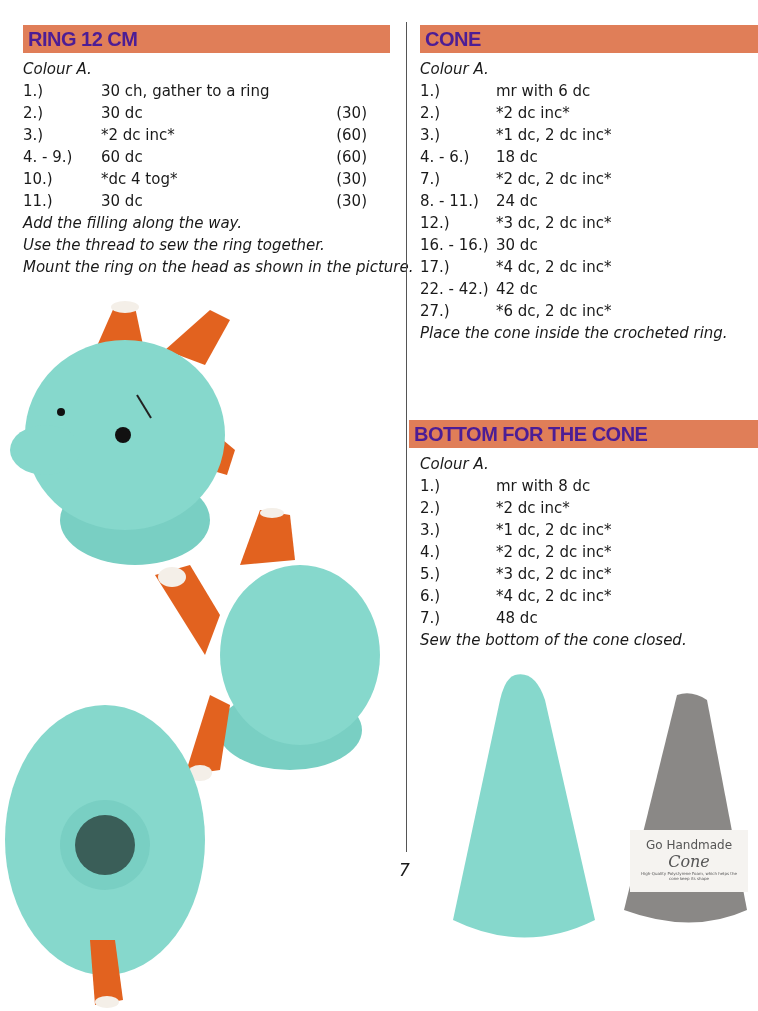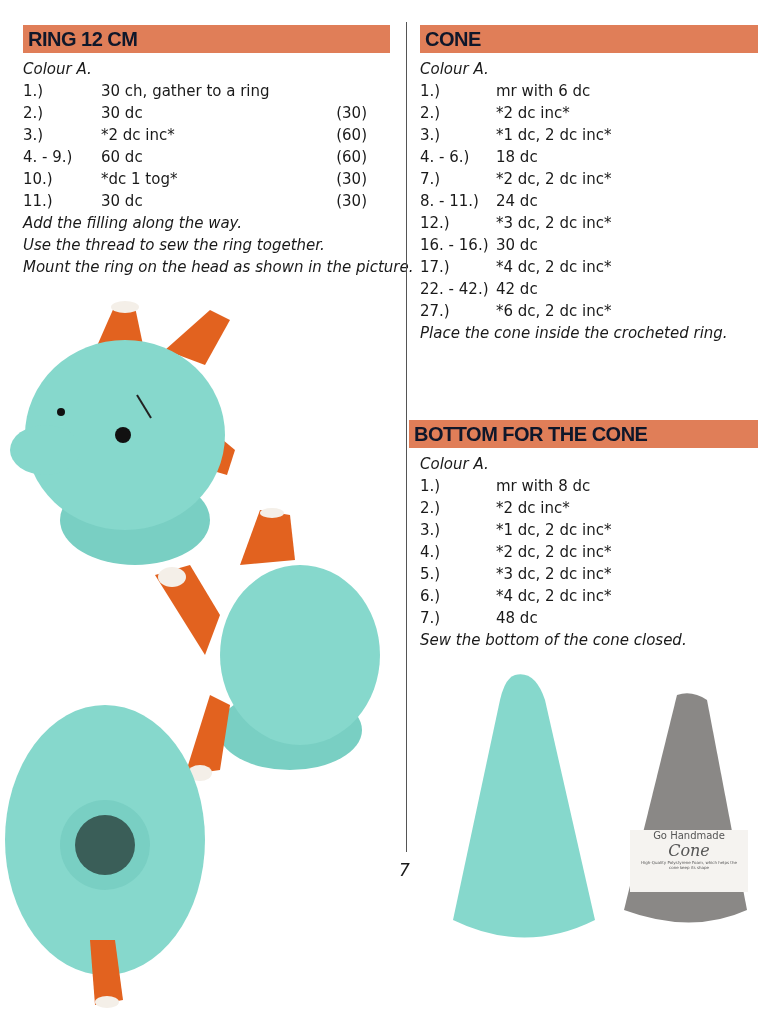--- a/index.html
+++ b/index.html
@@ -1,18 +1,18 @@
 <!DOCTYPE html>
 <html><head>
 <meta charset="utf-8">
 <style>
   html, body { margin:0; padding:0; background:#ffffff; }
   body { width:758px; height:1011px; position:relative; overflow:hidden;
          font-family:"DejaVu Sans", sans-serif; color:#1a1a1a; }
-  .hdr { position:absolute; height:28px; background:#e07e58; color:#0f172a;
+  .hdr { position:absolute; height:28px; background:#e07e58; color:#4c1d95;
          font-family:"Liberation Sans", sans-serif; font-weight:bold;
          font-size:20px; line-height:28px; padding-left:5px; letter-spacing:-0.5px; box-sizing:border-box; }
   .note { font-style:italic; font-size:15px; line-height:22px; white-space:nowrap; }
   .row { position:relative; height:22px; font-size:15px; line-height:22px; white-space:nowrap; }
   .row .n { position:absolute; left:0; }
   .row .t { position:absolute; left:0; }
   .row .c { position:absolute; right:0; }
   .col { position:absolute; }
   .divider { position:absolute; left:406px; top:22px; width:1px; height:830px; background:#555; }
   .pagenum { position:absolute; left:399px; top:860px; font-size:17px; font-style:italic; }
@@ -41,21 +41,21 @@
       <span class="t" style="left:78px">*2 dc inc*</span>
       <span class="c">(60)</span>
     </div>
   <div class="row">
       <span class="n">4. - 9.)</span>
       <span class="t" style="left:78px">60 dc</span>
       <span class="c">(60)</span>
     </div>
   <div class="row">
       <span class="n">10.)</span>
-      <span class="t" style="left:78px">*dc 1 tog*</span>
+      <span class="t" style="left:78px">*dc 4 tog*</span>
       <span class="c">(30)</span>
     </div>
   <div class="row">
       <span class="n">11.)</span>
       <span class="t" style="left:78px">30 dc</span>
       <span class="c">(30)</span>
     </div>
   <div class="note">Add the filling along the way.</div>
   <div class="note">Use the thread to sew the ring together.</div>
   <div class="note">Mount the ring on the head as shown in the picture.</div>
@@ -186,17 +186,17 @@
 
 <svg class="photo" style="left:445px; top:670px;" width="160" height="280" viewBox="0 0 160 280">
   <path d="M70,5 Q90,0 100,30 L150,250 Q80,285 8,250 L55,30 Q60,8 70,5 Z" fill="#86d8cc"></path>
 </svg>
 
 <div class="photo" style="left:622px; top:690px; width:136px; height:250px;">
   <svg width="136" height="250" viewBox="0 0 136 250" style="position:absolute; left:0; top:0;">
     <path d="M55,5 Q70,0 85,10 L125,220 Q70,245 2,220 Z" fill="#8a8886"></path>
   </svg>
   <div style="position:absolute; left:8px; top:140px; width:118px; height:62px; background:#f5f3f0; text-align:center; color:#555;">
-    <div style="font-size:10px; margin-top:0;">Go Handmade</div>
+    <div style="font-size:12px; margin-top:8px;">Go Handmade</div>
     <div style="font-size:16px; font-family:'DejaVu Serif', serif; font-style:italic;">Cone</div>
     <div style="font-size:4px; padding:0 8px; line-height:5px;">High-Quality Polystyrene Foam, which helps the cone keep its shape</div>
   </div>
 </div>
 
 </body></html>

